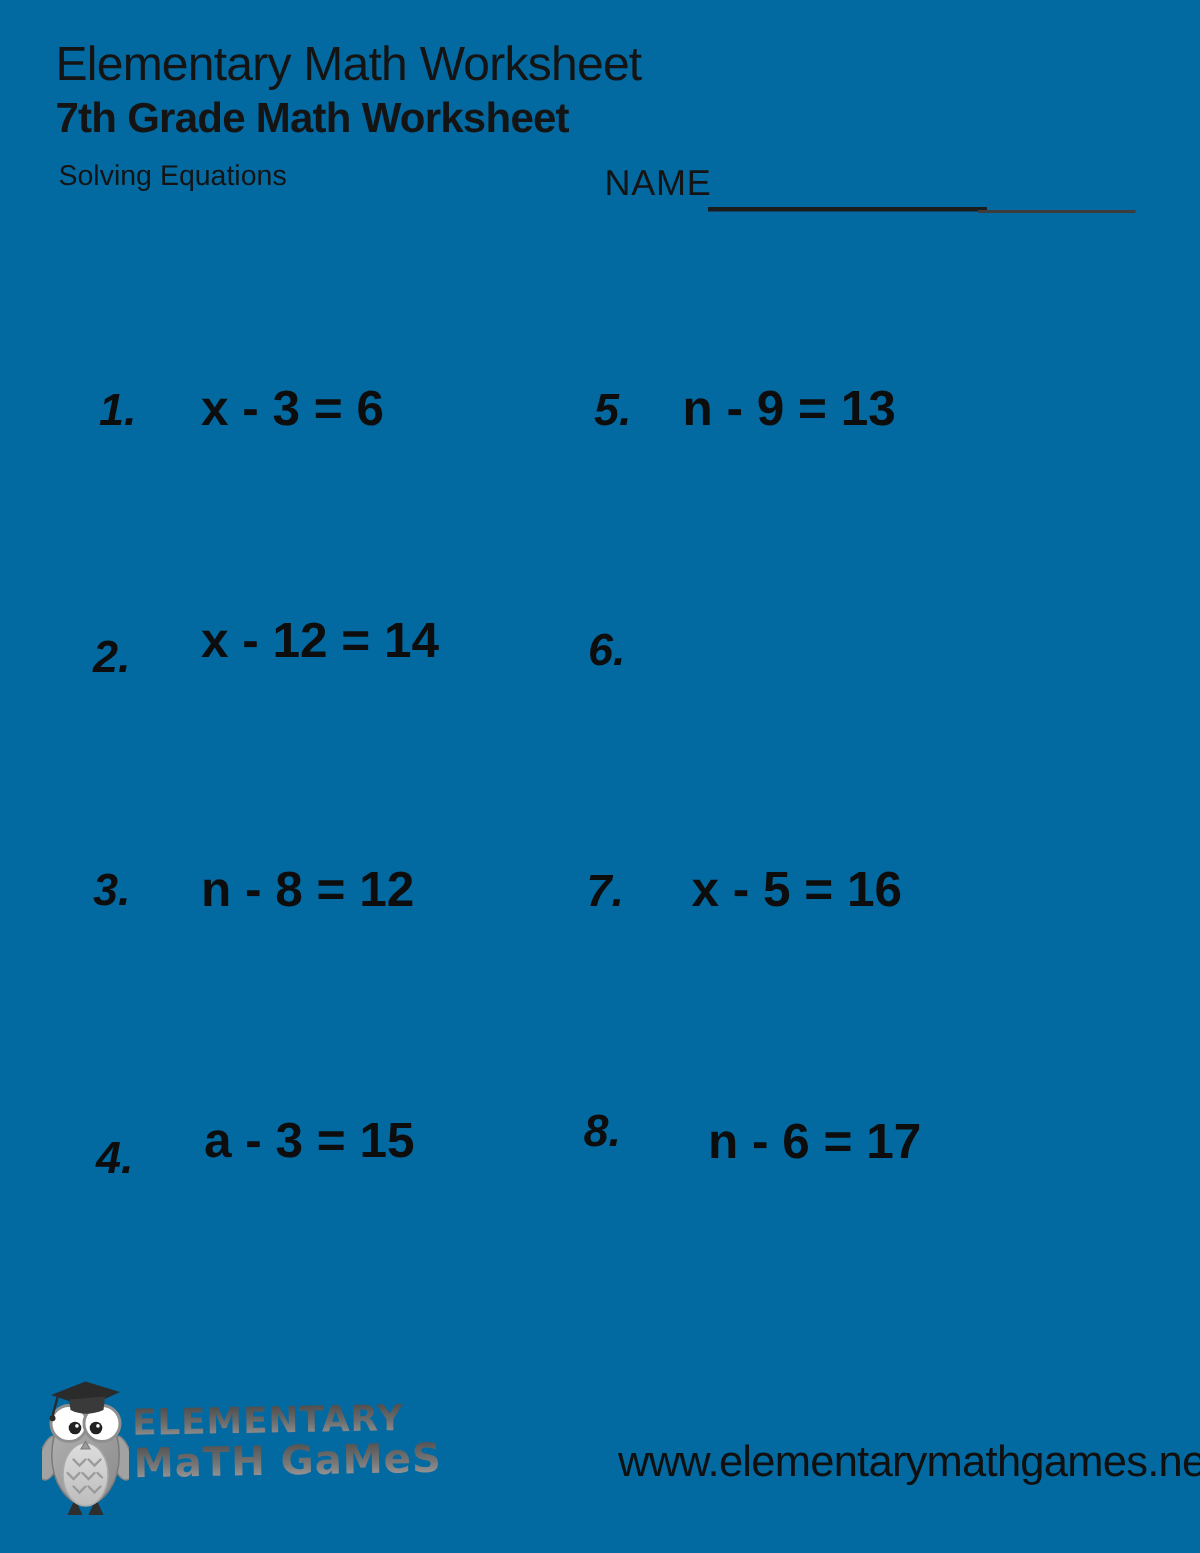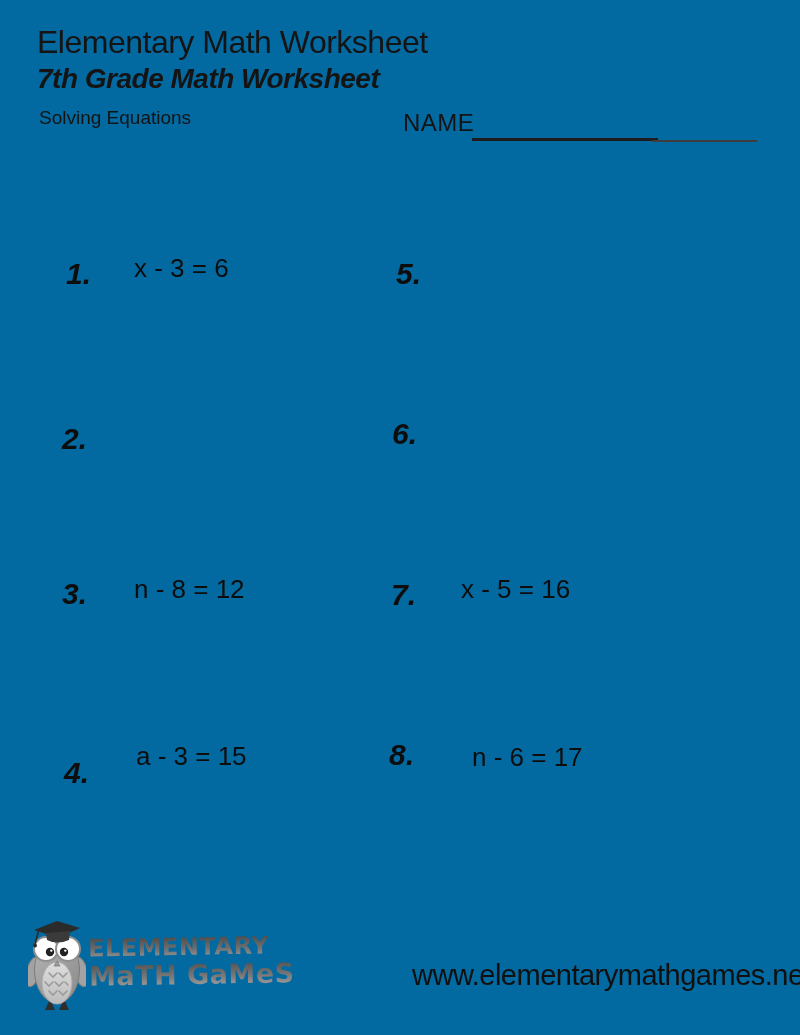--- a/index.html
+++ b/index.html
@@ -13,21 +13,21 @@
     color: #111111;
     overflow: hidden;
   }
   
   .title1 {
     position: absolute; left: 37px; top: 24px;
     font-size: 32px; font-weight: 400; letter-spacing: -0.5px; color: #141414;
   }
   .title2 {
     position: absolute; left: 37px; top: 63px;
-    font-size: 28px; font-weight: 700; letter-spacing: -0.5px; color: #141414; font-style: italic;
+    font-size: 28px; font-weight: 700; letter-spacing: -0.5px; color: #141414;
   }
   .topic {
     position: absolute; left: 39px; top: 107px;
     font-size: 19px; font-weight: 400; color: #141414;
   }
   .name-label {
     position: absolute; left: 403px; top: 109px;
     font-size: 24px; font-weight: 400; letter-spacing: 0.5px; color: #141414;
   }
   .name-line-a {
@@ -39,21 +39,21 @@
     width: 105px; height: 2px; background: #3d3d3d;
   }
   
   .prob-num {
     position: absolute;
     font-size: 30px; font-weight: 700; font-style: italic;
     color: #0d0d0d; line-height: 1;
   }
   .prob-eq {
     position: absolute;
-    font-size: 26px; font-weight: 400;
+    font-size: 33px; font-weight: 700;
     color: #0d0d0d; line-height: 1; letter-spacing: 0px;
   }
   .n1 { left: 66px;  top: 259px; }  .e1 { left: 134px; top: 255px; }
   .n2 { left: 62px;  top: 424px; }  .e2 { left: 134px; top: 410px; }
   .n3 { left: 62px;  top: 579px; }  .e3 { left: 134px; top: 576px; text-align: right; }
   .n4 { left: 64px;  top: 758px; }  .e4 { left: 136px; top: 743px; }
   .n5 { left: 396px; top: 259px; }  .e5 { left: 455px; top: 255px; }
   .n6 { left: 392px; top: 419px; }  .e6 { left: 462px; top: 410px; }
   .n7 { left: 391px; top: 580px; }  .e7 { left: 461px; top: 576px; }
   .n8 { left: 389px; top: 740px; }  .e8 { left: 472px; top: 744px; }
@@ -94,28 +94,30 @@
   <div class="title2">7th Grade Math Worksheet</div>
   <div class="topic">Solving Equations</div>
   <div class="name-label">NAME</div>
   <div class="name-line-a"></div>
   <div class="name-line-b"></div>
 
   <div class="prob-num n1">1.</div>
   <div class="prob-eq e1">x - 3 = 6</div>
 
   <div class="prob-num n2">2.</div>
+  <div class="prob-eq e2">x - 12 = 14</div>
 
   <div class="prob-num n3">3.</div>
   <div class="prob-eq e3">n - 8 = 12</div>
 
   <div class="prob-num n4">4.</div>
   <div class="prob-eq e4">a - 3 = 15</div>
 
   <div class="prob-num n5">5.</div>
+  <div class="prob-eq e5">n - 9 = 13</div>
 
   <div class="prob-num n6">6.</div>
 
   <div class="prob-num n7">7.</div>
   <div class="prob-eq e7">x - 5 = 16</div>
 
   <div class="prob-num n8">8.</div>
   <div class="prob-eq e8">n - 6 = 17</div>
 
   <svg class="owl" viewBox="0 0 58 92" xmlns="http://www.w3.org/2000/svg" aria-hidden="true">

